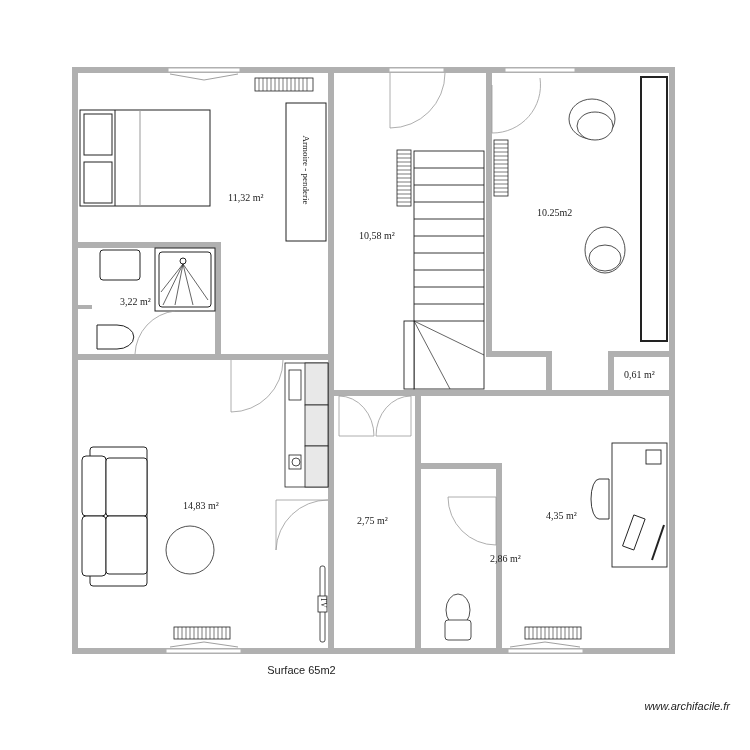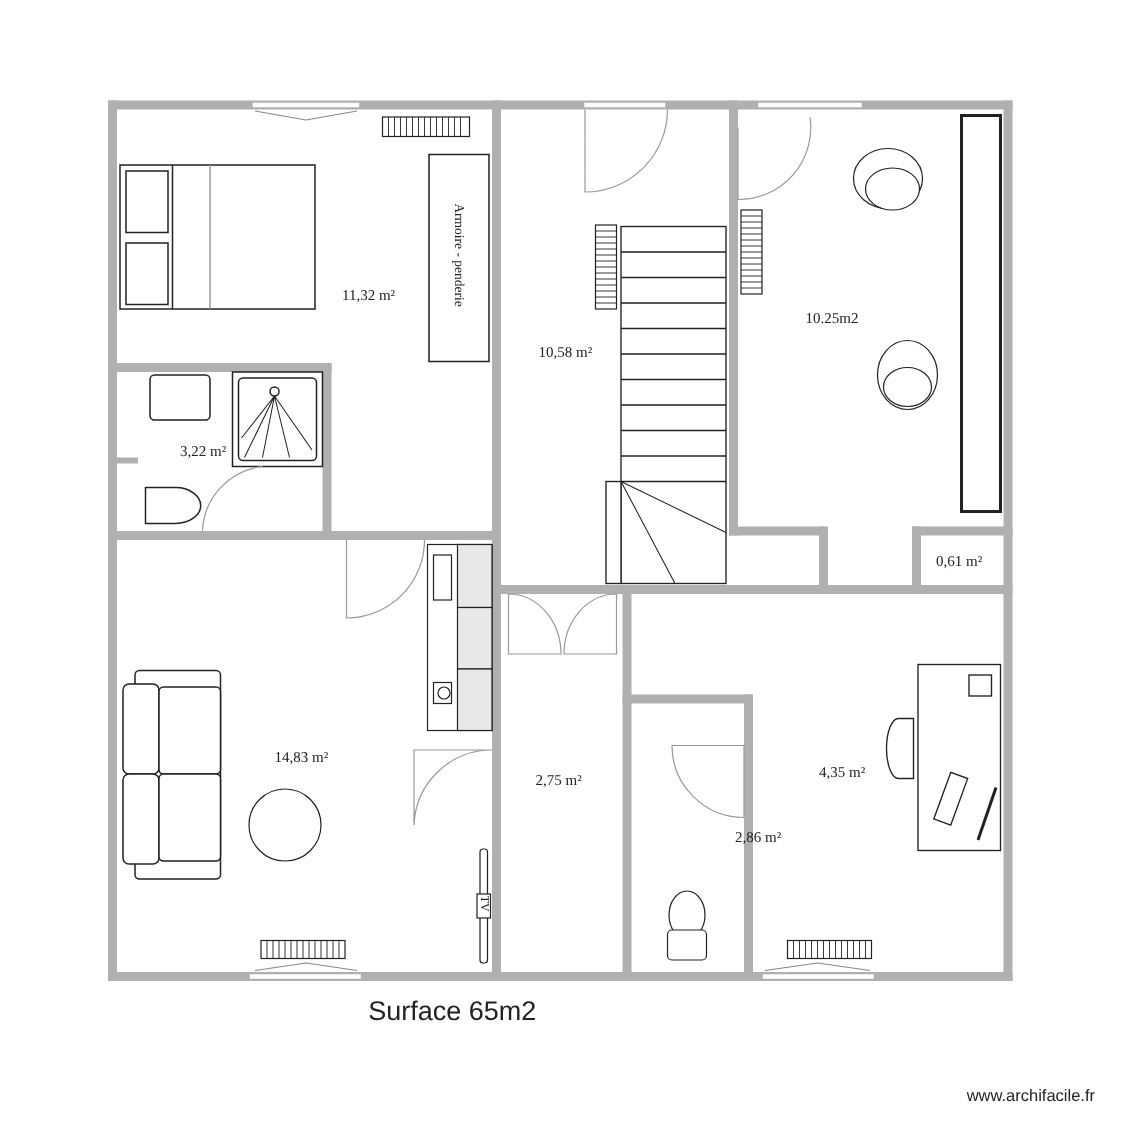--- a/index.html
+++ b/index.html
@@ -1,20 +1,20 @@
 <!DOCTYPE html>
 <html><head>
 <meta charset="utf-8">
 <style>
   html,body{margin:0;padding:0;background:#ffffff;}
   body{width:750px;height:750px;position:relative;overflow:hidden;font-family:"Liberation Sans",sans-serif;}
   #plan{position:absolute;left:0;top:0;}
   .lbl{position:absolute;font-size:10px;color:#222;white-space:nowrap;font-family:Liberation Serif, serif;}
-  .surface{position:absolute;left:0;width:603px;top:664px;text-align:center;font-size:18px;color:#222;}
-  .credit{position:absolute;right:20px;top:725px;font-size:11px;color:#222;}
+  .surface{position:absolute;left:0;width:603px;top:664px;text-align:center;font-size:11px;color:#222;}
+  .credit{position:absolute;right:20px;top:700px;font-size:11px;color:#222;font-style:italic;}
   .vtext{position:absolute;font-family:"Liberation Serif",serif;font-size:9px;color:#222;transform:rotate(90deg);transform-origin:center center;white-space:nowrap;}
 </style>
 </head>
 <body>
 
 <svg id="plan" width="750" height="750" viewBox="0 0 750 750">
   <g fill="#b0b0b0">
 
     <rect x="72" y="67" width="603" height="6"></rect>
     <rect x="72" y="648" width="603" height="6"></rect>

